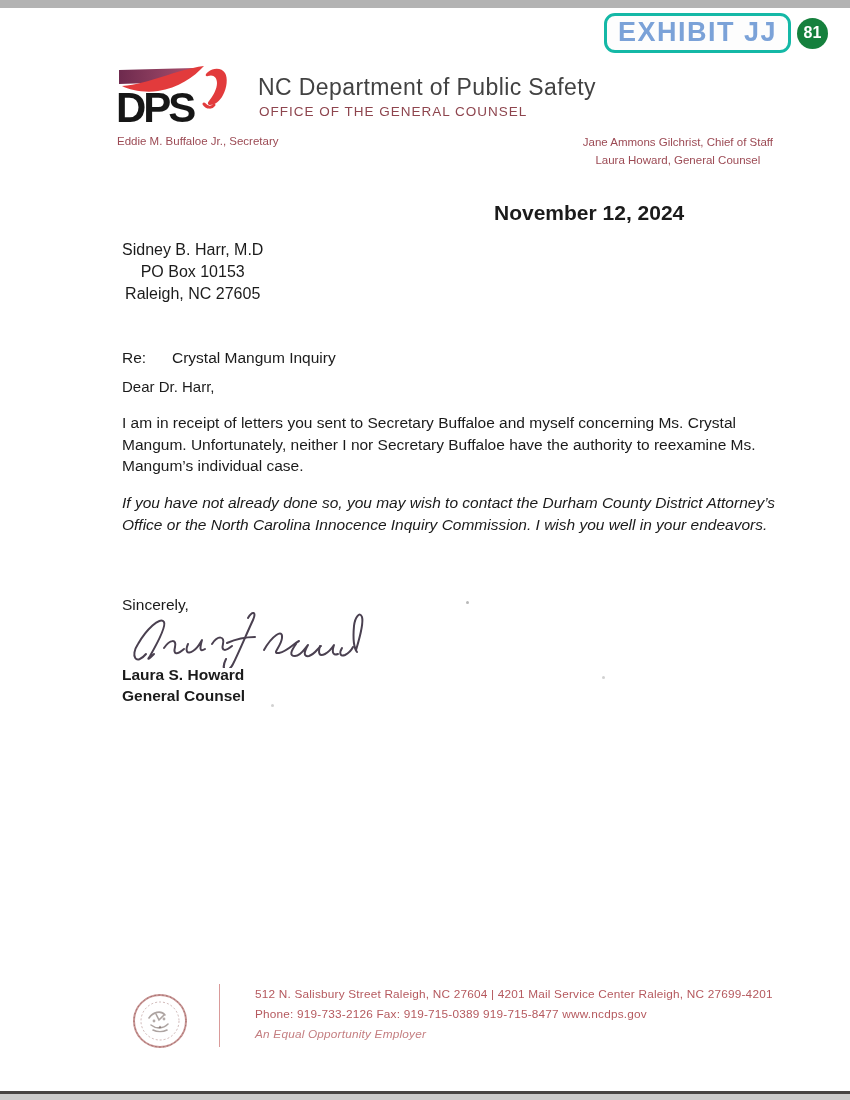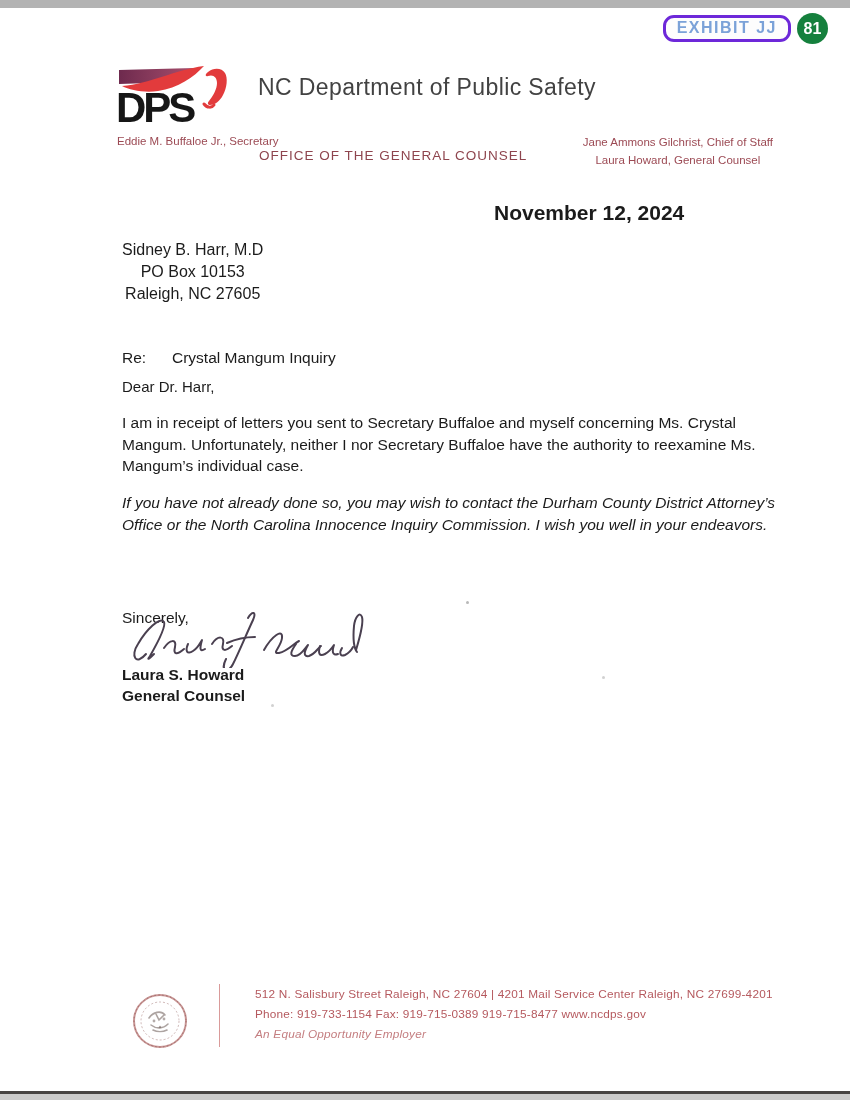--- a/index.html
+++ b/index.html
@@ -7,46 +7,46 @@
     position:relative;width:850px;height:1100px;background:#ffffff;overflow:hidden;
     font-family:"Liberation Sans",sans-serif;color:#1b1b1b;
   }
   .topstrip{position:absolute;left:0;top:0;width:850px;height:8px;background:#b3b3b3;}
   .botline{position:absolute;left:0;top:1091px;width:850px;height:3px;background:#474443;}
   .botstrip{position:absolute;left:0;top:1094px;width:850px;height:6px;background:#cbcbcb;}
 
   
   .exhibit-wrap{position:absolute;top:13px;right:22px;display:flex;align-items:center;gap:6px;}
   .exhibit-stamp{
-    border:3px solid #6d28d9;border-radius:11px;color:#7ba2d8;
-    font-weight:800;font-size:16px;letter-spacing:1.5px;padding:1px 11px 2px 11px;
+    border:3px solid #14b8a6;border-radius:11px;color:#7ba2d8;
+    font-weight:800;font-size:27px;letter-spacing:1.5px;padding:1px 11px 2px 11px;
     background:#fdfdfd;
   }
   .exhibit-badge{
     width:31px;height:31px;border-radius:50%;background:#15803d;color:#ffffff;
     font-weight:800;font-size:16px;display:flex;align-items:center;justify-content:center;
   }
 
   
   .logo{position:absolute;left:116px;top:64px;}
   .dept-title{position:absolute;left:258px;top:74px;font-size:23px;color:#424242;letter-spacing:0.4px;}
-  .dept-sub{position:absolute;left:259px;top:104px;font-size:13.5px;color:#8e454e;letter-spacing:1px;margin-top:44px;}
+  .dept-sub{position:absolute;left:259px;top:104px;font-size:13.5px;color:#8e454e;letter-spacing:1px;}
   .hdr-left{position:absolute;left:117px;top:135px;font-size:11.5px;color:#9c4a54;}
   .hdr-right{position:absolute;right:77px;top:133px;text-align:center;font-size:11.5px;color:#9c4a54;line-height:18px;}
 
   
   .date{position:absolute;left:494px;top:201px;font-size:21px;font-weight:bold;}
   .recipient{position:absolute;left:122px;top:239px;font-size:16px;line-height:22px;text-align:center;}
   .re-line{position:absolute;left:122px;top:341px;font-size:15.5px;display:flex;margin-top:8px;}
   .re-label{width:50px;}
   .salutation{position:absolute;left:122px;top:378px;font-size:15px;}
   .para{position:absolute;left:122px;width:660px;font-size:15.5px;line-height:21.5px;}
   .p1{top:412px;}
   .p2{top:492px;font-style:italic;}
-  .closing{position:absolute;left:122px;top:609px;font-size:15.5px;}
+  .closing{position:absolute;left:122px;top:596px;font-size:15.5px;}
   .signature{position:absolute;left:130px;top:606px;}
   .signer{position:absolute;left:122px;top:664px;font-size:15.5px;line-height:21px;font-weight:600;}
 
   
   .speck{position:absolute;width:3px;height:3px;border-radius:50%;background:#9a9a9a;opacity:.7;}
 
   
   .seal{position:absolute;left:131px;top:992px;}
   .footer-divider{position:absolute;left:219px;top:984px;width:1px;height:63px;background:#d99a99;}
   .footer-text{position:absolute;left:255px;top:984px;font-size:11.8px;color:#b5595e;line-height:20px;letter-spacing:0.2px;}
@@ -159,20 +159,20 @@
           <circle cx="33" cy="27" r="1.4"></circle>
           <circle cx="29" cy="35" r="1.2"></circle>
       </g>
     </svg>
   </div>
 
   <div class="footer-divider"></div>
 
   <div class="footer-text">
     <div>512 N. Salisbury Street Raleigh, NC 27604  |  4201 Mail Service Center Raleigh, NC 27699-4201</div>
-    <div>Phone: 919-733-1154   Fax: 919-715-0389   919-715-8477   www.ncdps.gov</div>
+    <div>Phone: 919-733-2126   Fax: 919-715-0389   919-715-8477   www.ncdps.gov</div>
     <div class="footer-eoe">An Equal Opportunity Employer</div>
   </div>
 
   <div class="botline"></div>
   <div class="botstrip"></div>
 
 </div>
 
 </body></html>

